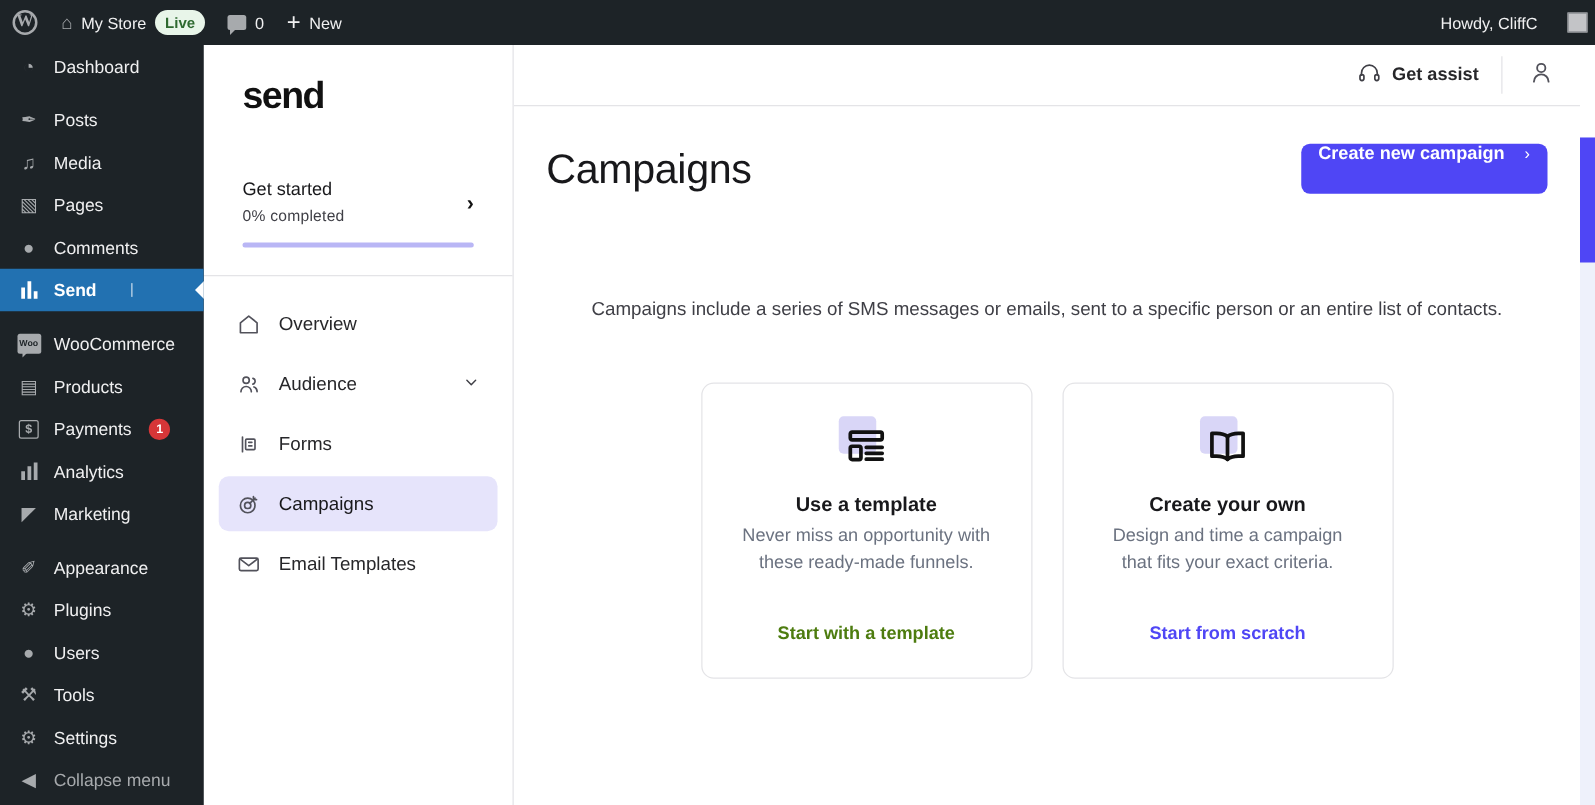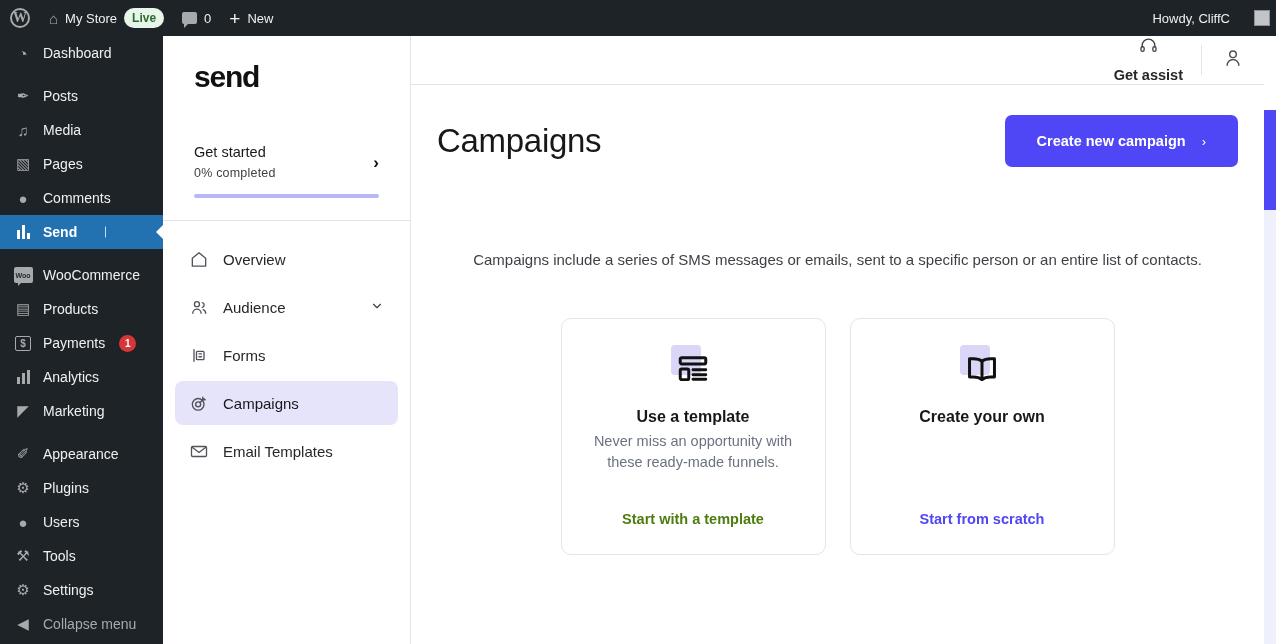--- a/index.html
+++ b/index.html
@@ -180,42 +180,42 @@
     overflow: hidden;
   }
   #main-topbar {
     height: 49px; border-bottom: 1px solid #e4e4e7;
     display: flex; align-items: center; justify-content: flex-end;
     padding-right: 0;
   }
   .assist-btn {
     display: flex; align-items: center; gap: 9px;
     font-size: 14.5px; color: #27272a; font-weight: 600;
-    padding: 0 18px; height: 49px; flex-direction: column;
+    padding: 0 18px; height: 49px;
   }
   .topbar-div { width: 1px; height: 30px; background: #e4e4e7; }
   .account-btn {
     width: 62px; height: 49px;
     display: flex; align-items: center; justify-content: center;
     color: #52525b;
   }
   #page-head {
     display: flex; align-items: center; justify-content: space-between;
     padding: 30px 26px 0 26px;
   }
   #page-title {
     font-size: 33px; font-weight: 400; color: #18181b;
     letter-spacing: -.3px;
   }
   #create-btn {
     background: #4f46f5; color: #fff;
     font-size: 14.5px; font-weight: 700;
     border: none; border-radius: 7px;
-    height: 52px; padding: 0 32px;
-    display: flex; align-items: center; gap: 16px;
+    height: 40px; padding: 0 14px;
+    display: flex; gap: 16px;
     cursor: pointer;
   }
   #create-btn .chev { font-size: 13px; font-weight: 400; }
 
   #intro { text-align: center; margin-top: 84px; }
   #intro h2 {
     font-size: 25px; font-weight: 700; color: #18181b;
     letter-spacing: -.2px;
   }
   #intro p {
@@ -516,20 +516,21 @@
       <div class="card">
         <div class="card-ico">
           <span class="blob"></span>
           <svg width="34" height="34" viewBox="0 0 24 24" fill="none" stroke="#111" stroke-width="2.1" stroke-linecap="round" stroke-linejoin="round">
             <path d="M12 6.5v12"></path>
             <path d="M12 6.5C10.4 5.2 8.4 4.7 5.9 4.7H3.2v12.9h2.7c2.5 0 4.5.5 6.1 1.8"></path>
             <path d="M12 6.5c1.6-1.3 3.6-1.8 6.1-1.8h2.7v12.9h-2.7c-2.5 0-4.5.5-6.1 1.8"></path>
           </svg>
         </div>
         <div class="card-title">Create your own</div>
+        <div class="card-desc">Design and time a campaign that fits your exact criteria.</div>
         <a class="card-link" style="color: rgb(79, 70, 245);">Start from scratch</a>
       </div>
     </div>
 </div>
 
 <div id="right-scroll">
   <div class="upper"></div>
   <div class="thumb"></div>
 </div>
 

